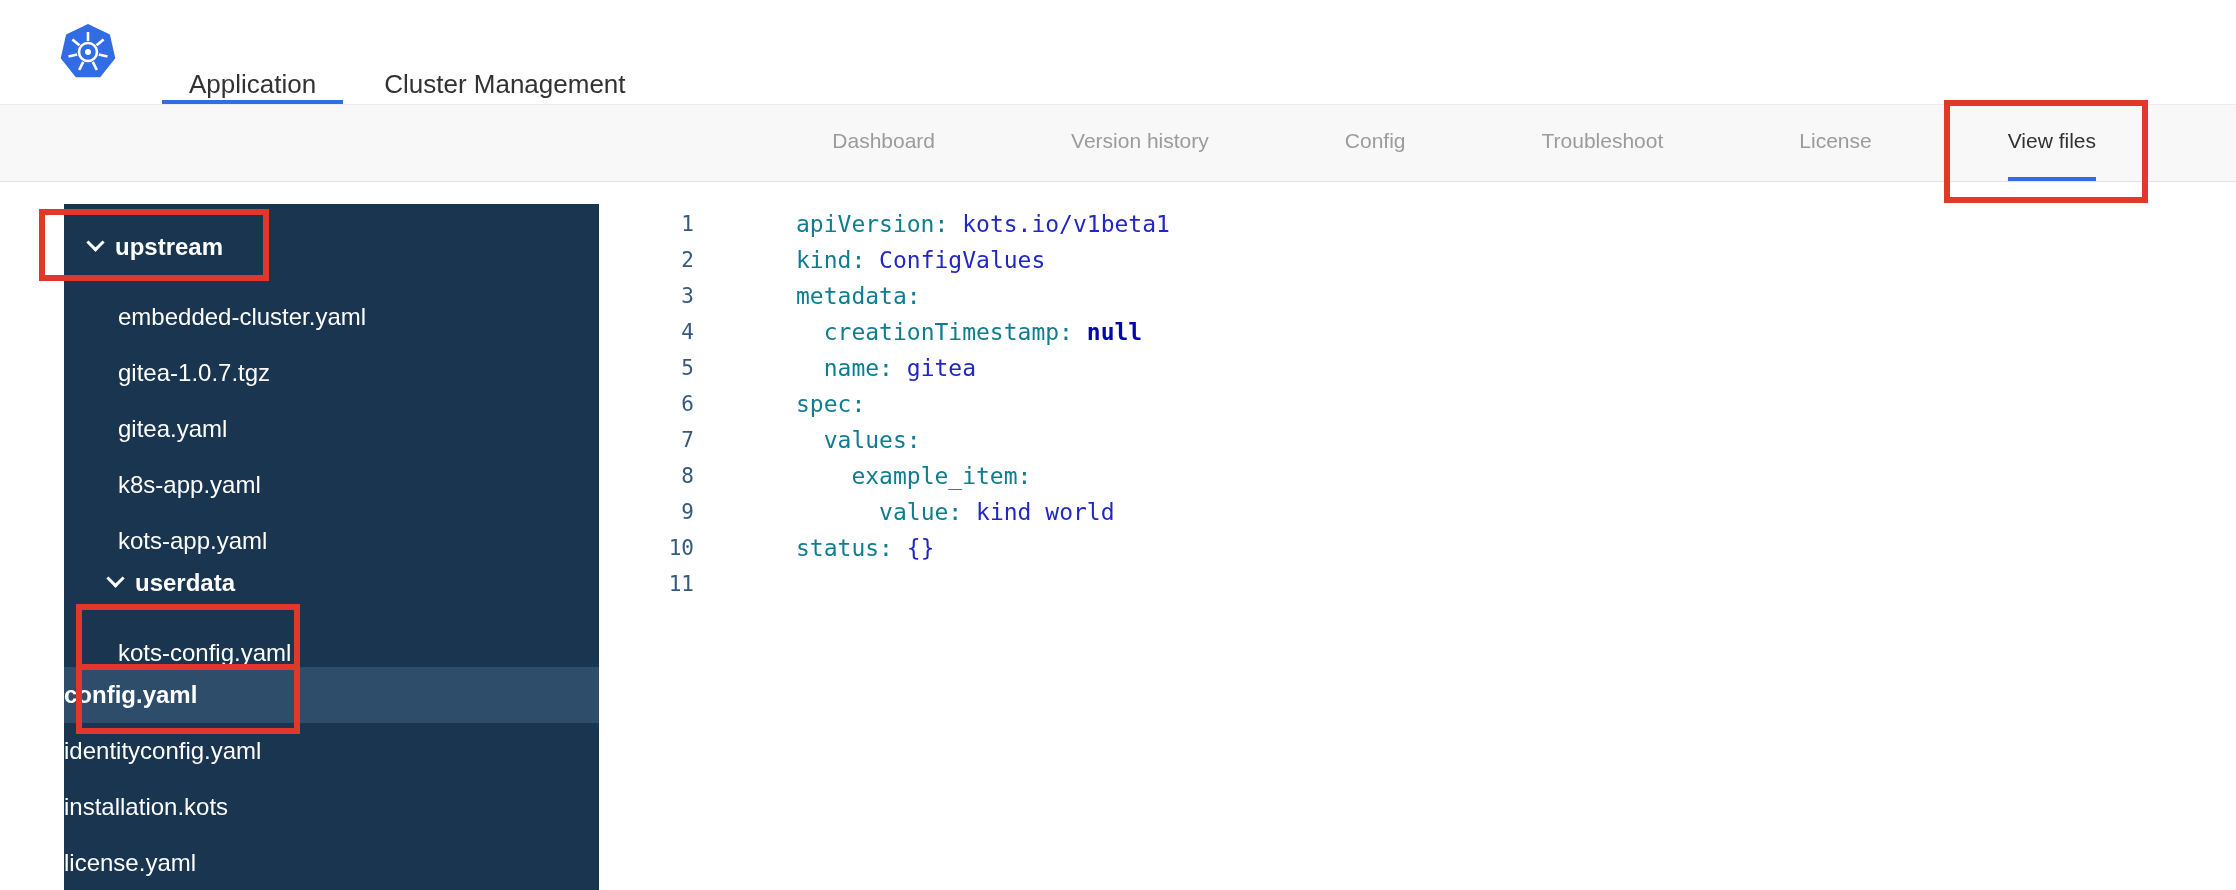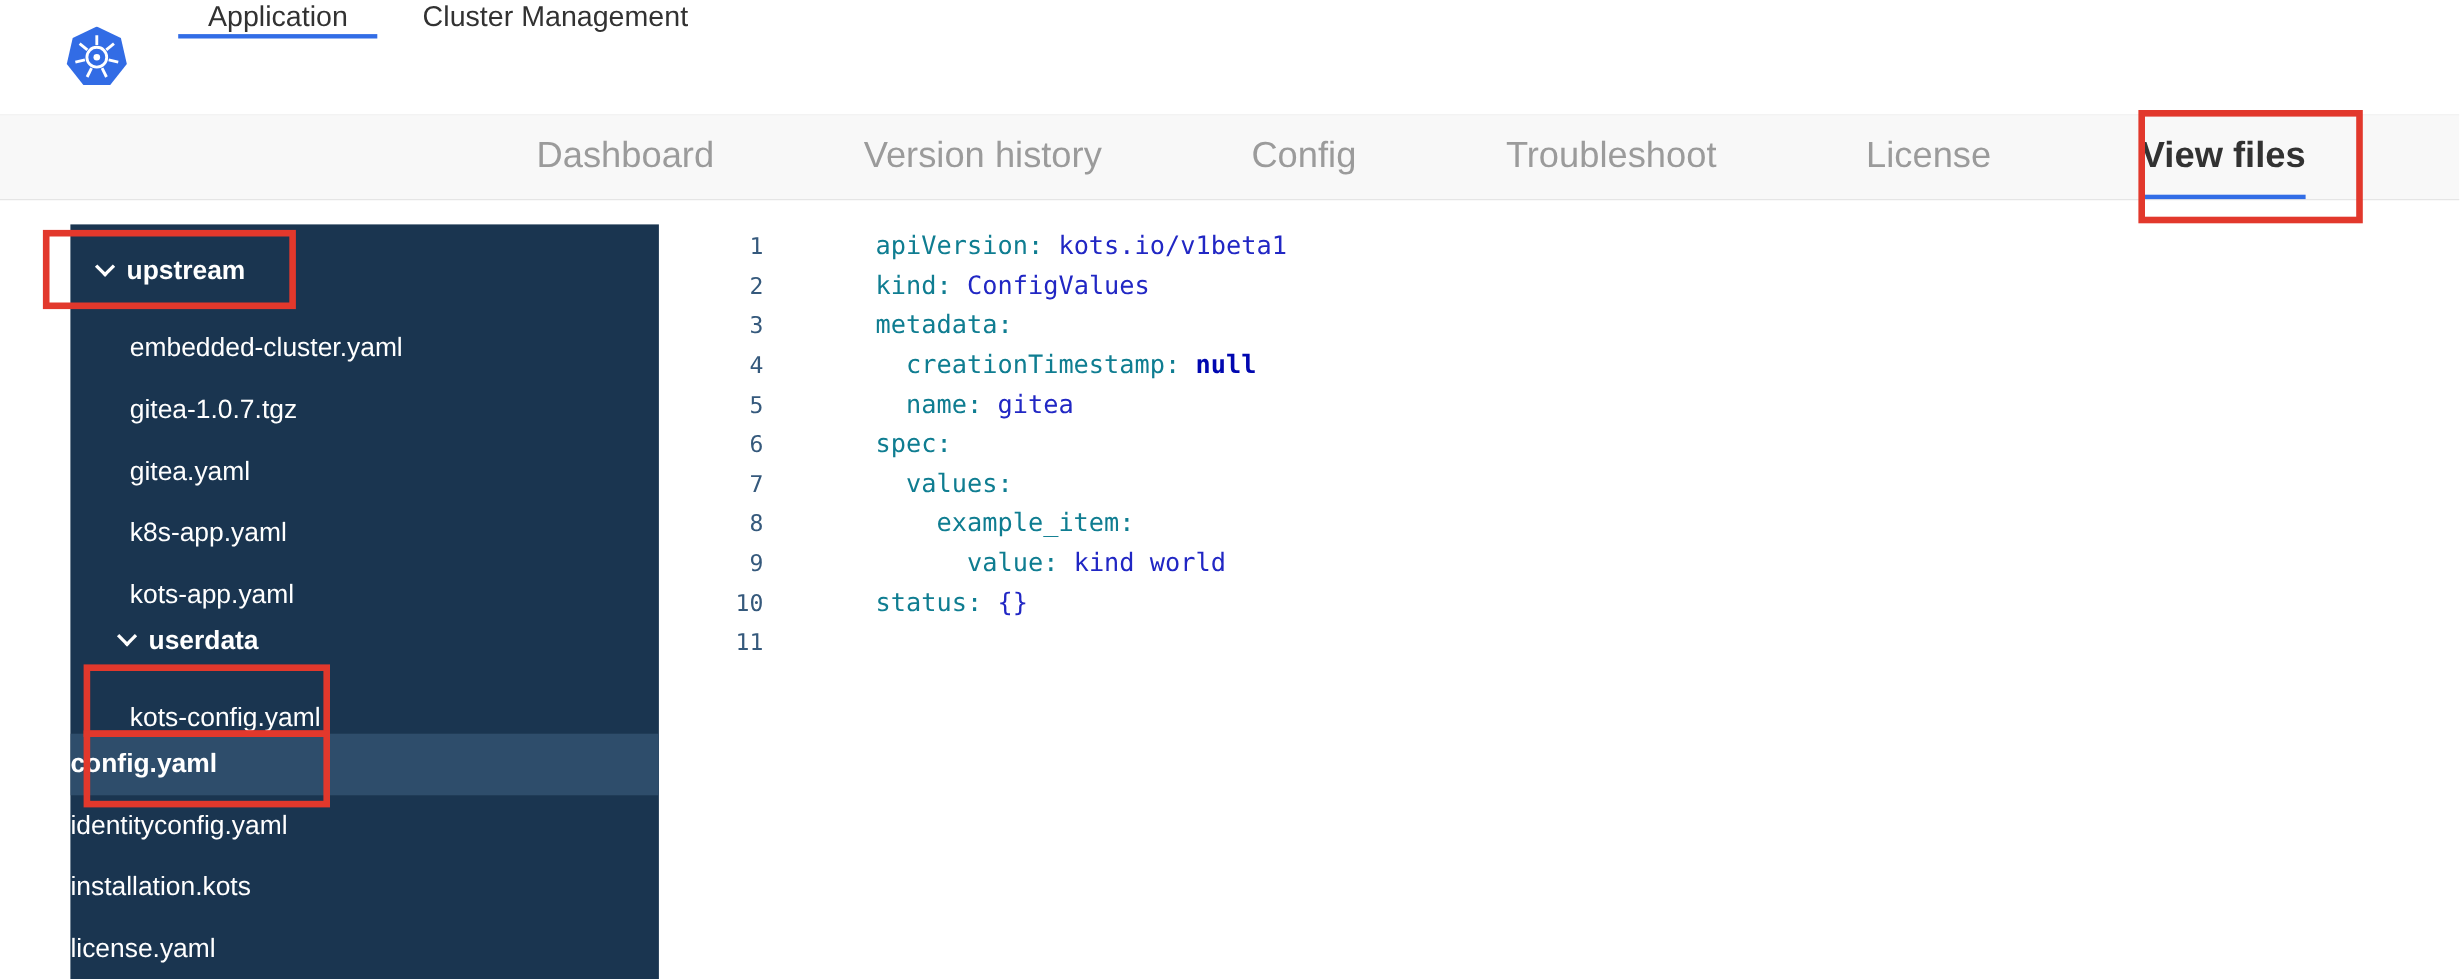--- a/index.html
+++ b/index.html
@@ -3,32 +3,32 @@
 <meta charset="utf-8">
 <style>
   * { margin:0; padding:0; box-sizing:border-box; }
   html,body { background:#fff; font-family:"Liberation Sans", sans-serif; }
   .page { position:relative; width:2236px; height:890px; overflow:hidden; background:#fff; }
 
   
   .header { display:flex; align-items:stretch; height:105px; background:#fff;
             border-bottom:1px solid #ececec; padding-left:60px; }
   .logo-wrap { display:flex; align-items:center; margin-right:46px; }
-  .header-tabs { display:flex; align-items:flex-start; }
+  .header-tabs { display:flex; align-items:flex-end; }
   .app-tab { display:flex; align-items:center; padding:0 27px; font-size:26px; color:#323232;
              border-bottom:4px solid transparent; cursor:pointer; }
   .app-tab + .app-tab { margin-left:14px; }
   .app-tab.active { border-bottom-color:var(--accent-blue); }
 
   
   .subnav { display:flex; justify-content:flex-end; align-items:stretch; height:77px;
             background:#f8f8f8; border-bottom:1px solid #e3e3e3; gap:136px; padding-right:140px; }
-  .subnav-tab { display:flex; align-items:center; font-size:33px; color:#9b9b9b;
+  .subnav-tab { display:flex; align-items:center; font-size:21px; color:#9b9b9b;
                 border-bottom:4px solid transparent; cursor:pointer; }
-  .subnav-tab.active { color:#323232; border-bottom-color:var(--accent-blue);font-weight:bold; }
+  .subnav-tab.active { color:#323232; border-bottom-color:var(--accent-blue); }
 
   
   .content { display:flex; padding-top:22px; }
 
   .sidebar { margin-left:64px; width:535px; height:737px; flex:none;
              background:var(--sidebar-bg); color:#fff; padding-top:15px; overflow:hidden; }
   .tree-row { height:56px; display:flex; align-items:center; font-size:24px; cursor:pointer; color:#fff; }
   .tree-row.folder { font-weight:bold; }
   .tree-row.selected { background:var(--sidebar-selected); font-weight:bold; }
   .tree-row.depth-0.folder { padding-left:25px; }

